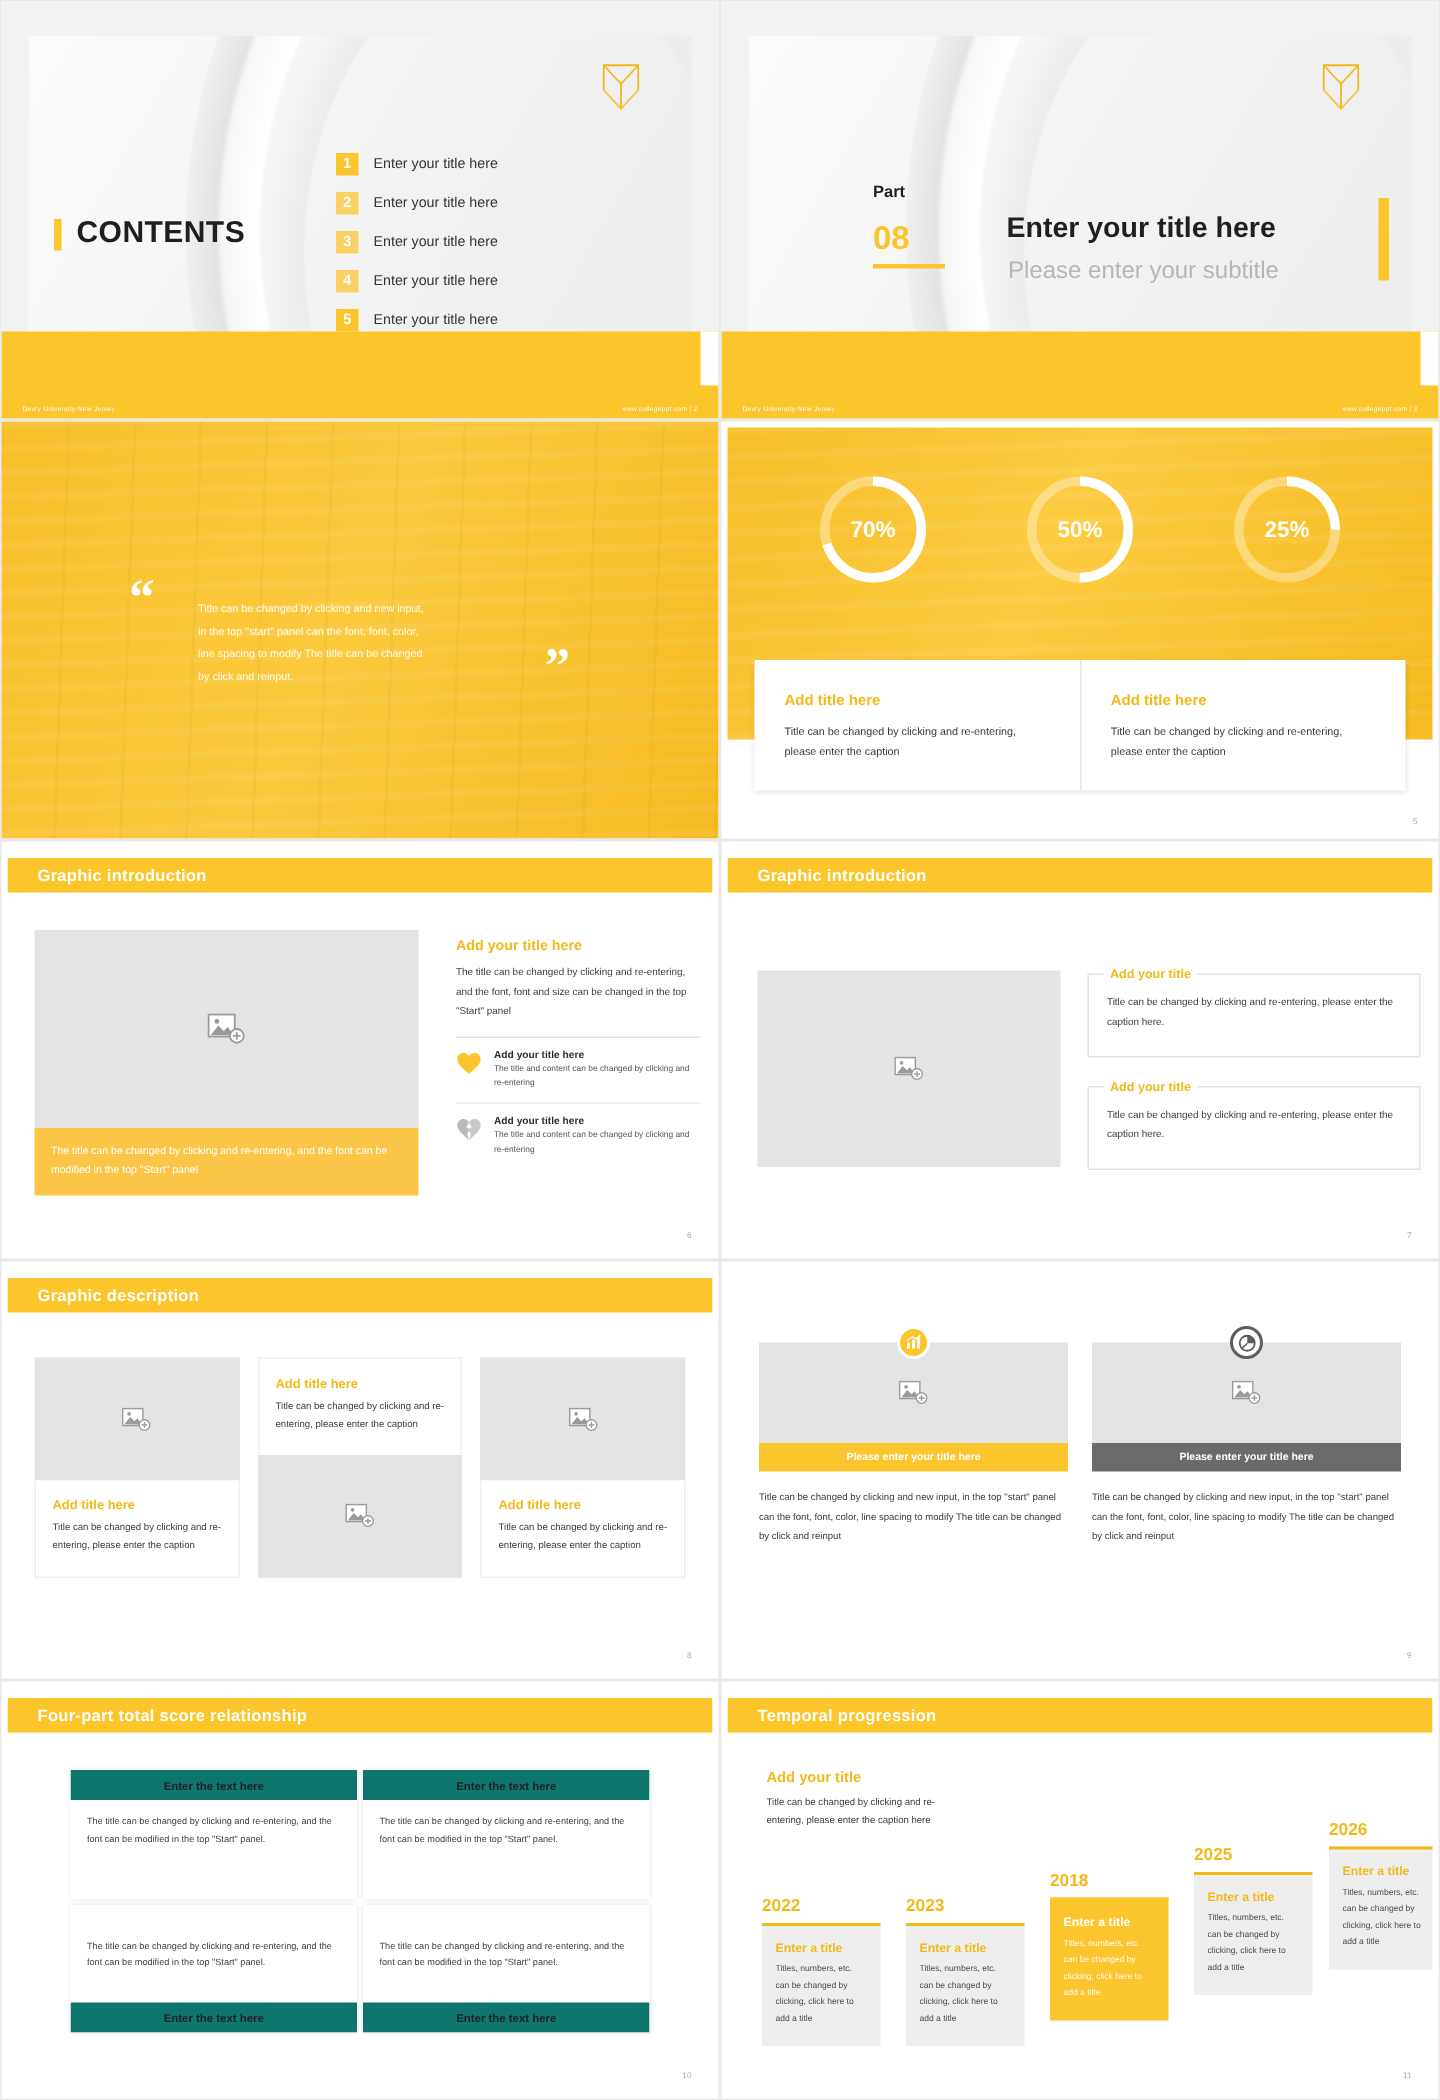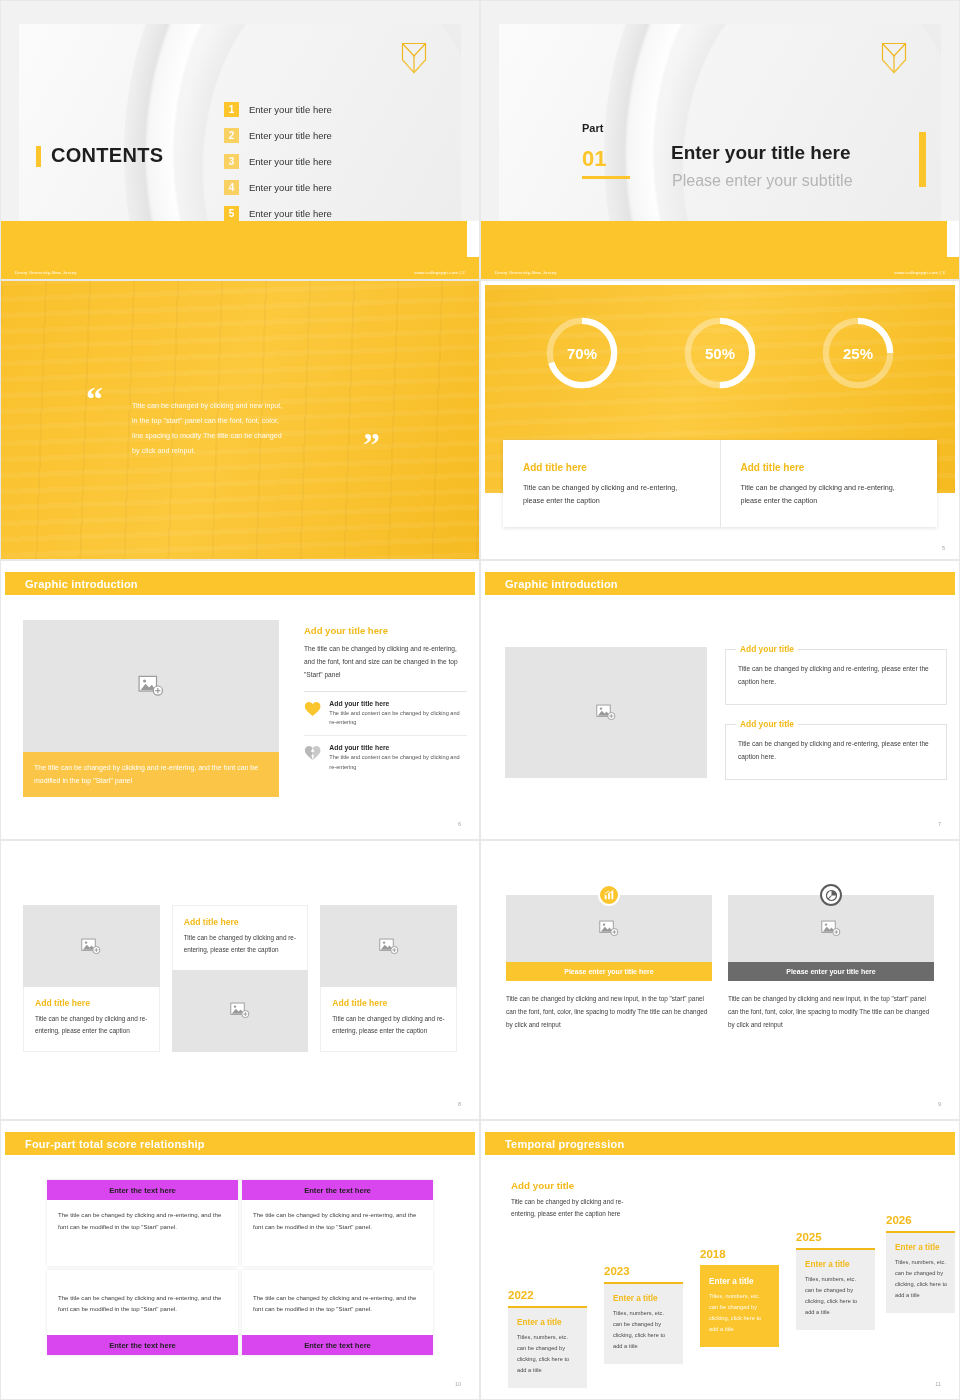--- a/index.html
+++ b/index.html
@@ -222,21 +222,21 @@
   }
   .s8-bar.y { background: #fbc52d; }
   .s8-bar.g { background: #6b6b6b; }
   .s8-p { margin-top: 12px; font-size: 6.4px; line-height: 2.0; color: #3d3d3d; }
 
   
   .s9-area { position: absolute; left: 42px; top: 55px; right: 42px; height: 175px; }
   .s9-grid { position: absolute; inset: 0; display: grid; grid-template-columns: 1fr 1fr; grid-template-rows: 1fr 1fr; gap: 4px; }
   .s9-card { background: #ffffff; box-shadow: 0 0 3px rgba(0,0,0,.12); position: relative; overflow: hidden; }
   .s9-head {
-    background: #d946ef; height: 20px; display: flex; align-items: center; justify-content: center;
+    background: #0f766e; height: 20px; display: flex; align-items: center; justify-content: center;
     font-size: 7.6px; font-weight: bold; color: #1f1f1f;
   }
   .s9-body { padding: 9px 11px; font-size: 6.1px; line-height: 1.95; color: #3d3d3d; }
   .s9-center {
     position: absolute; left: 50%; top: 50%; transform: translate(-50%,-50%);
     width: 148px; height: 50px; background: #fbc52d; border: 5px solid #ffffff;
     display: flex; align-items: center; justify-content: center; z-index: 3;
     font-size: 10.5px; font-weight: bold; color: #ffffff;
   }
 
@@ -316,21 +316,21 @@
       <div class="swoosh sw3"></div>
 
       <svg class="logo" viewBox="0 0 26 32">
         <path d="M1.5 1.5 H24.5 V18 L13 30.5 L1.5 18 Z" fill="none" stroke="#f0b71f" stroke-width="1.2"></path>
         <path d="M1.5 1.5 L13 14 L24.5 1.5" fill="none" stroke="#f0b71f" stroke-width="1.2"></path>
         <path d="M13 14 V30.5" fill="none" stroke="#f0b71f" stroke-width="1.2"></path>
         <path d="M1.5 18 L13 30.5 L24.5 18" fill="none" stroke="#f5cd55" stroke-width="1"></path>
       </svg>
 
       <div class="part-label">Part</div>
-      <div class="part-num">01</div>
+      <div class="part-num">08</div>
       <div class="part-rule"></div>
       <div class="part-title">Enter your title here</div>
       <div class="part-sub">Please enter your subtitle</div>
       <div class="part-side"></div>
     </div>
     <div class="cover-ybar">
       <div class="cover-ybar-notch"></div>
     </div>
     <div class="footer">
       <span>Devry University-New Jersey</span>
@@ -464,20 +464,23 @@
       <div class="s6-box b2">
         <div class="s6-box-h">Add your title</div>
         <div class="s6-box-p">Title can be changed by clicking and re-entering, please enter the caption here.</div>
       </div>
       <div class="pagenum">7</div>
     </div>
   </div>
 
   <div class="slide">
     <div class="inner">
+      <div class="hdr">
+        <span class="hdr-txt">Graphic description</span>
+      </div>
 
       <div class="s7-wrap">
 
         <div class="s7-col">
           <div class="ph s7-ph">
             <svg class="ph-icon sm" viewBox="0 0 28 24">
               <rect x="1" y="1.5" width="19" height="16" fill="#fff" stroke="#9a9a9a" stroke-width="1.3"></rect>
               <circle cx="7" cy="6.5" r="1.7" fill="#9a9a9a"></circle>
               <path d="M2.5 16.5 L8 9.5 L12 13.5 L15 10.5 L19 16.5 Z" fill="#9a9a9a"></path>
               <circle cx="21.5" cy="17" r="5" fill="#fff" stroke="#9a9a9a" stroke-width="1.3"></circle>
@@ -612,21 +615,21 @@
       <div class="hdr">
         <span class="hdr-txt">Temporal progression</span>
       </div>
 
       <div class="s10-intro">
         <div class="s10-intro-h">Add your title</div>
         <div class="s10-intro-p">Title can be changed by clicking and re-entering, please enter the caption here</div>
       </div>
 
       <div class="s10-steps">
-        <div class="s10-step" style="left:5px;  top:108px;">
+        <div class="s10-step" style="left:5px;  top:84px;">
           <div class="s10-year">2022</div>
           <div class="s10-box">
             <div class="s10-h">Enter a title</div>
             <div class="s10-p">Titles, numbers, etc. can be changed by clicking, click here to add a title</div>
           </div>
         </div>
         <div class="s10-step" style="left:101px; top:84px;">
           <div class="s10-year">2023</div>
           <div class="s10-box">
             <div class="s10-h">Enter a title</div>

